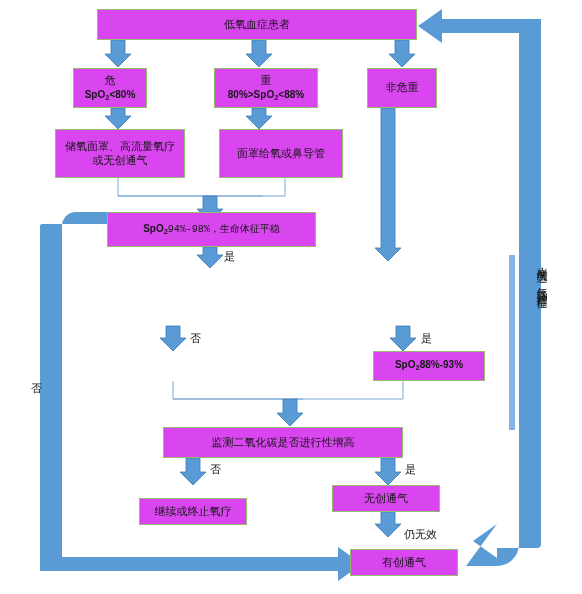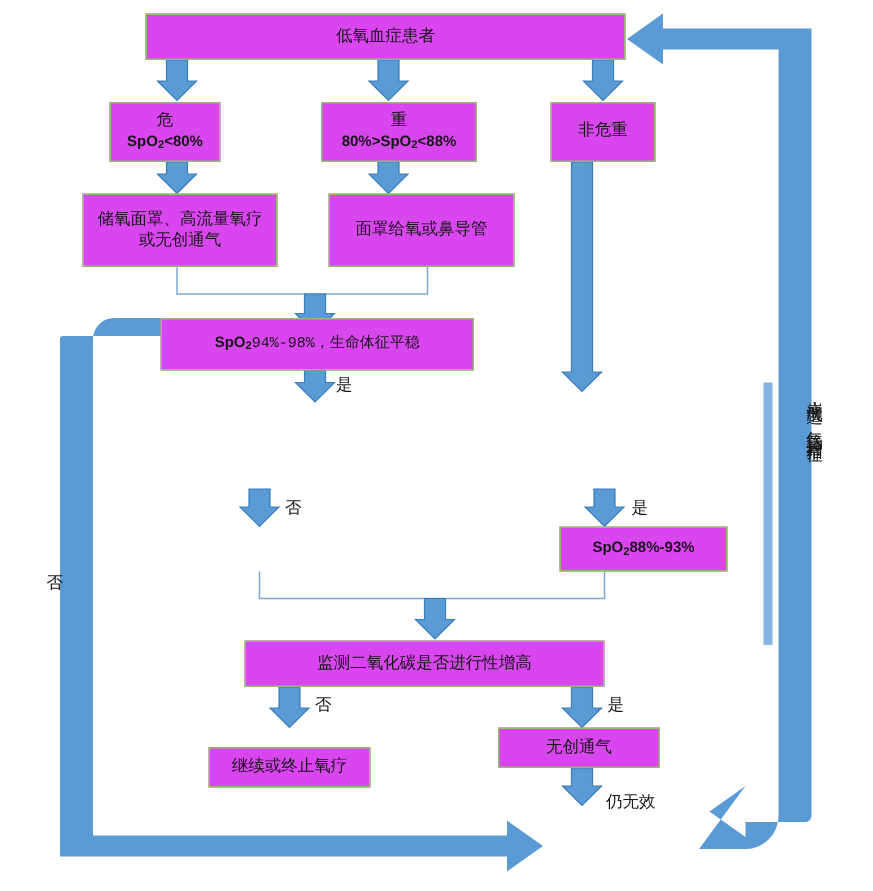--- a/index.html
+++ b/index.html
@@ -160,20 +160,23 @@
   </div>
 
   <div class="node" style="left:139px; top:498px; width:108px; height:27px;">
     <span class="inner">继续或终止氧疗</span>
   </div>
 
   <div class="node" style="left:332px; top:485px; width:108px; height:27px;">
     <span class="inner">无创通气</span>
   </div>
 
+  <div class="node" style="left:350px; top:549px; width:108px; height:27px;">
+    <span class="inner">有创通气</span>
+  </div>
 
   <div class="label" style="left:224px; top:249px;">是</div>
   <div class="label" style="left:31px; top:381px;">否</div>
   <div class="label" style="left:190px; top:331px;">否</div>
   <div class="label" style="left:421px; top:331px;">是</div>
   <div class="label" style="left:210px; top:462px;">否</div>
   <div class="label" style="left:405px; top:462px;">是</div>
   <div class="label" style="left:404px; top:527px;">仍无效</div>
 
   <div class="vtext" style="left:536px; top:258px;">崩溃气道，气管插管指征</div>

